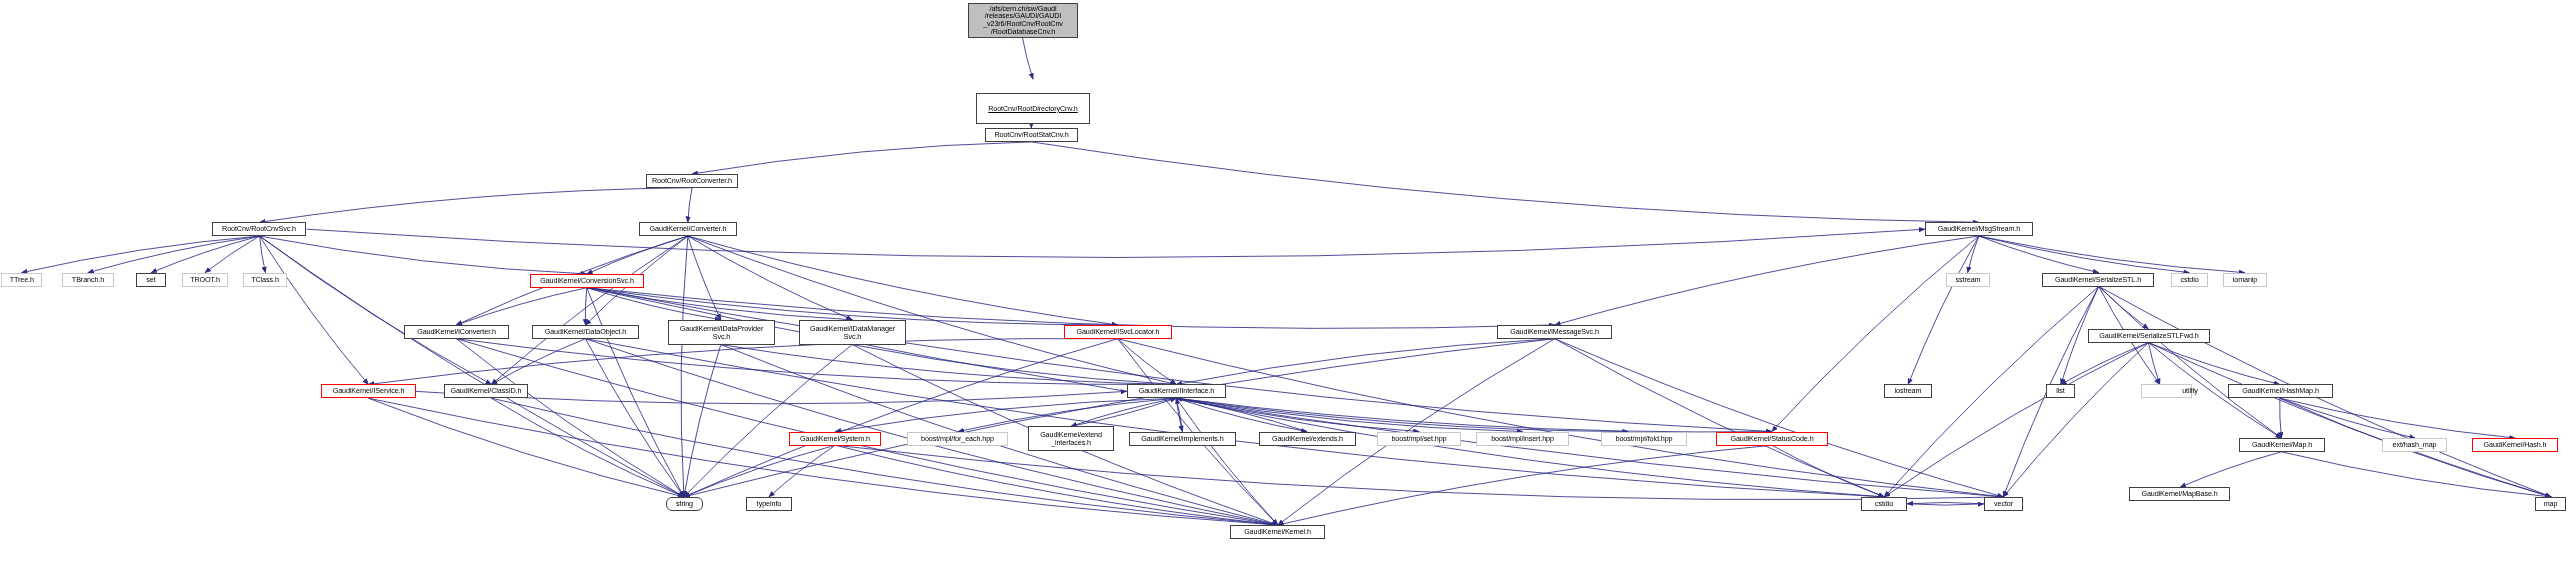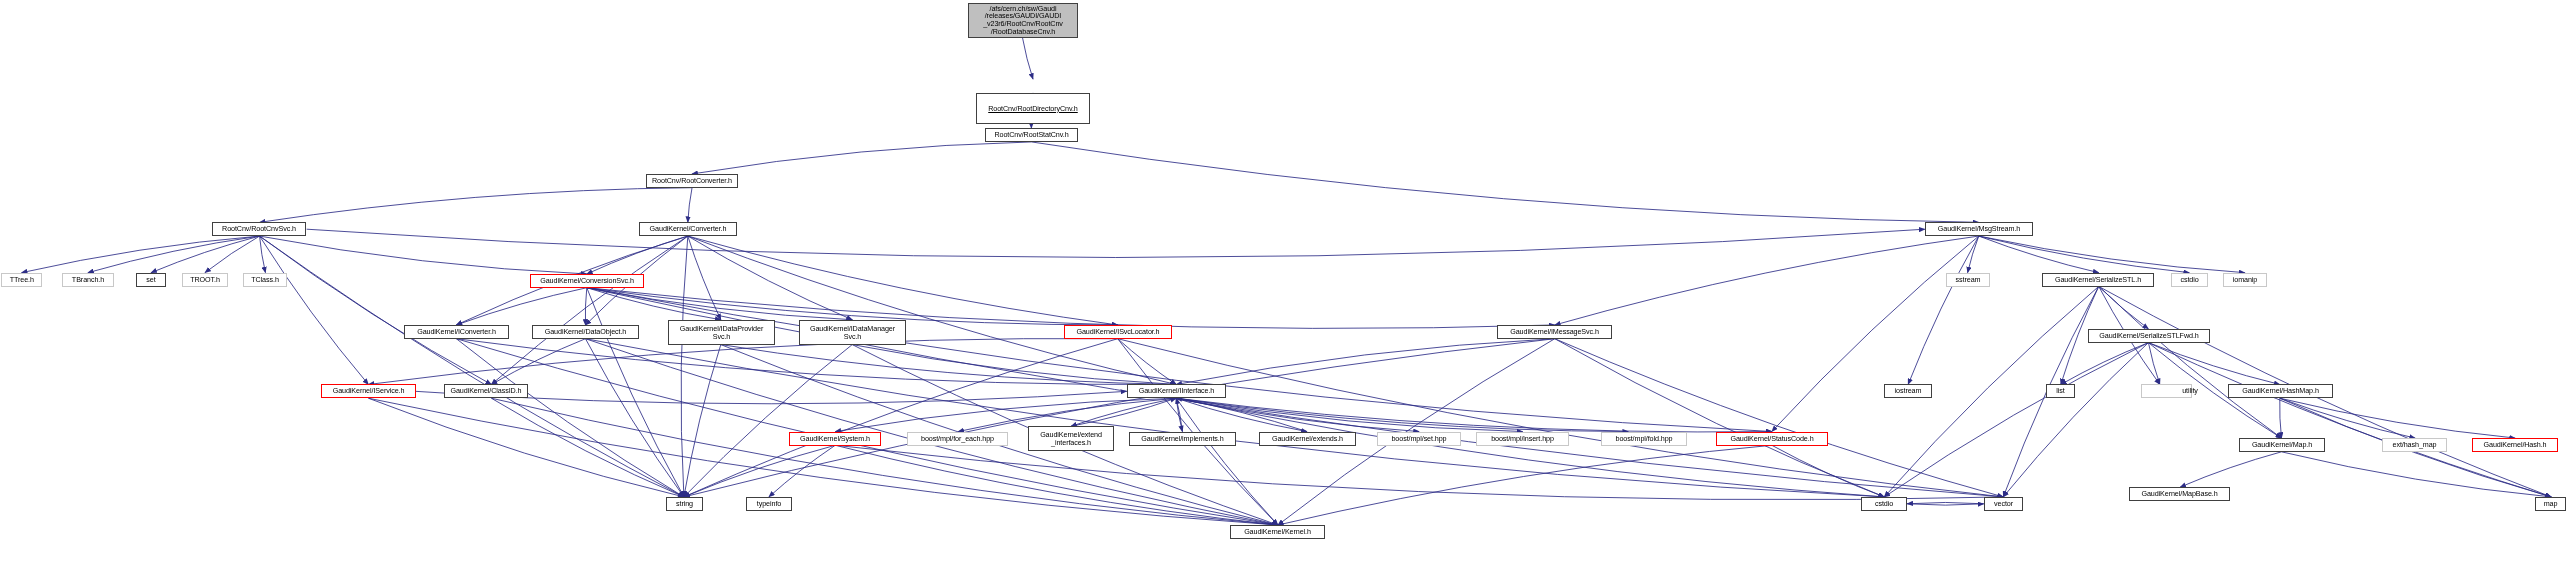--- a/index.html
+++ b/index.html
@@ -225,21 +225,21 @@
       <div class="node dark" style="left: 1129px; top: 432px; width: 107px; height: 13.7px;">GaudiKernel/implements.h</div>
       <div class="node dark" style="left: 1259px; top: 432px; width: 97px; height: 13.7px;">GaudiKernel/extends.h</div>
       <div class="node light" style="left: 1377px; top: 432px; width: 84px; height: 13.7px;">boost/mpl/set.hpp</div>
       <div class="node light" style="left: 1476px; top: 432px; width: 93px; height: 13.7px;">boost/mpl/insert.hpp</div>
       <div class="node light" style="left: 1585px; top: 432px; width: 86px; height: 13.7px; margin-left: 16px;">boost/mpl/fold.hpp</div>
       <div class="node red" style="left: 1716px; top: 432px; width: 112px; height: 13.7px;">GaudiKernel/StatusCode.h</div>
       <div class="node dark" style="left: 2129px; top: 487px; width: 101px; height: 13.7px;">GaudiKernel/MapBase.h</div>
       <div class="node dark" style="left: 2239px; top: 438px; width: 86px; height: 13.7px;">GaudiKernel/Map.h</div>
       <div class="node light" style="left: 2382px; top: 438px; width: 65px; height: 13.7px;">ext/hash_map</div>
       <div class="node red" style="left: 2472px; top: 438px; width: 86px; height: 13.7px;">GaudiKernel/Hash.h</div>
-      <div class="node dark" style="left: 666px; top: 497px; width: 37px; height: 13.7px;">string</div>
+      <div class="node dark" style="left: 666px; top: 497px; width: 37px; height: 13.7px; border-radius: 6px;">string</div>
       <div class="node dark" style="left: 746px; top: 497px; width: 46px; height: 13.7px;">typeinfo</div>
       <div class="node dark" style="left: 1861px; top: 497px; width: 46px; height: 13.7px;">cstdio</div>
       <div class="node dark" style="left: 1984px; top: 497px; width: 39px; height: 13.7px;">vector</div>
       <div class="node dark" style="left: 2535px; top: 497px; width: 31px; height: 13.7px;">map</div>
       <div class="node dark" style="left: 1230px; top: 525px; width: 95px; height: 13.7px; text-align: right;">GaudiKernel/Kernel.h</div>
     </div>
 </div>
 
 
 </body></html>

